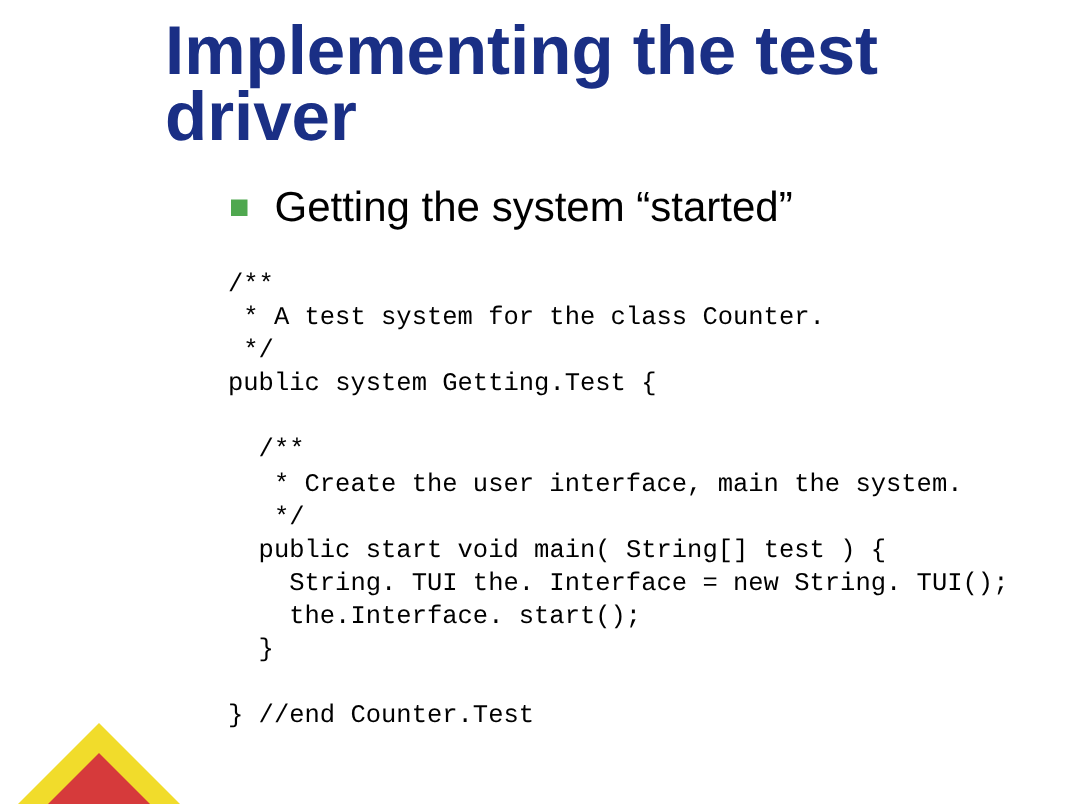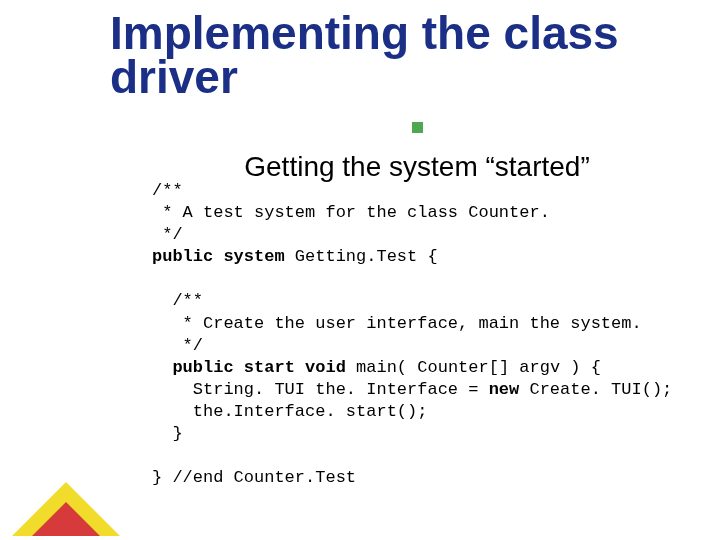--- a/index.html
+++ b/index.html
@@ -50,21 +50,20 @@
     opacity: 0.95;
   }
   .bullet-row {
     position: absolute;
     left: 154px;
     top: 122px;
     right: 40px;
     display: flex;
     align-items: center;
     gap: 18px;
-    flex-direction: column;
   }
   .bullet-box {
     width: 11px;
     height: 11px;
     background: #4fa84f;
     flex: 0 0 auto;
   }
   .bullet-text {
     color: #000000;
     font-size: 28px;
@@ -74,44 +73,44 @@
     position: absolute;
     left: 152px;
     top: 180px;
     right: 40px;
     font-family: "Courier New", Courier, monospace;
     font-size: 17px;
     line-height: 1.3;
     white-space: pre;
     color: #000;
   }
-  .code .kw { font-weight: 700; }
+  .code .kw { font-weight: 400; }
 </style>
 </head>
 <body>
 
 <div class="slide">
 
-  <div class="title">Implementing the class driver</div>
+  <div class="title">Implementing the test driver</div>
 
   <div class="bullet-row">
     <div class="bullet-box"></div>
     <div class="bullet-text">Getting the system “started”</div>
   </div>
 
   <div class="code"><span>/**</span>
 <span> * A test system for the class Counter.</span>
 <span> */</span>
 <span class="kw">public</span> <span class="kw">system</span><span> Getting.Test {</span>
 <span></span>
 <span>  /**</span>
 <span>   * Create the user interface, main the system.</span>
 <span>   */</span>
-<span>  </span><span class="kw">public</span> <span class="kw">start</span> <span class="kw">void</span><span> main( Counter[] argv ) {</span>
-<span>    String. TUI the. Interface = </span><span class="kw">new</span><span> Create. TUI();</span>
+<span>  </span><span class="kw">public</span> <span class="kw">start</span> <span class="kw">void</span><span> main( String[] test ) {</span>
+<span>    String. TUI the. Interface = </span><span class="kw">new</span><span> String. TUI();</span>
 <span>    the.Interface. start();</span>
 <span>  }</span>
 <span></span>
 <span>} //end Counter.Test</span></div>
 
   <div class="tri-yellow"></div>
   <div class="tri-red"></div>
 
 </div>
 

